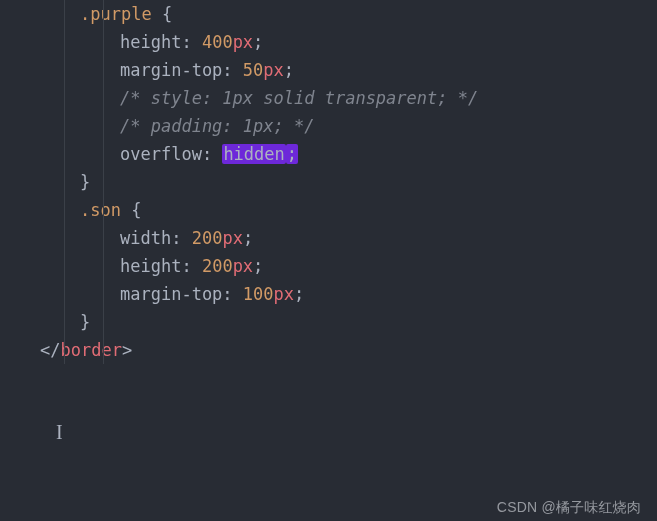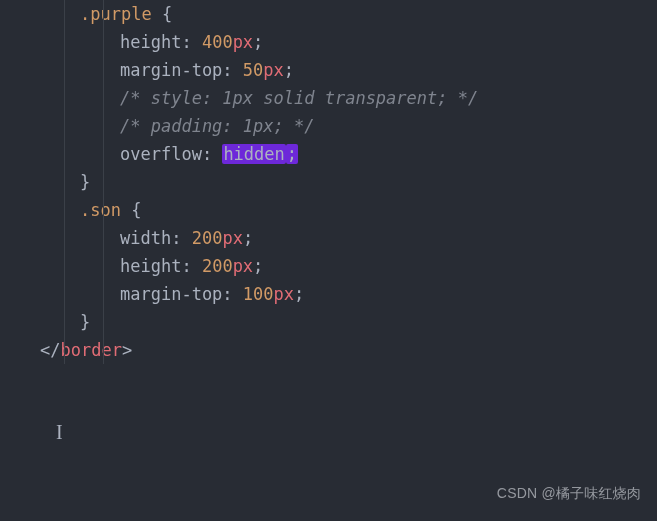--- a/index.html
+++ b/index.html
@@ -54,21 +54,21 @@
     position: absolute;
     left: 56px;
     top: 418px;
     color: #abb2bf;
     font-family: serif;
     font-size: 20px;
   }
   .watermark {
     position: absolute;
     right: 16px;
-    bottom: 14px;
+    bottom: 0;
     color: #b9bcc2;
     font-family: Arial, sans-serif;
     font-size: 14px;
     opacity: 0.75;
     letter-spacing: 0.2px;
   }
 </style>
 </head>
 <body>
 

